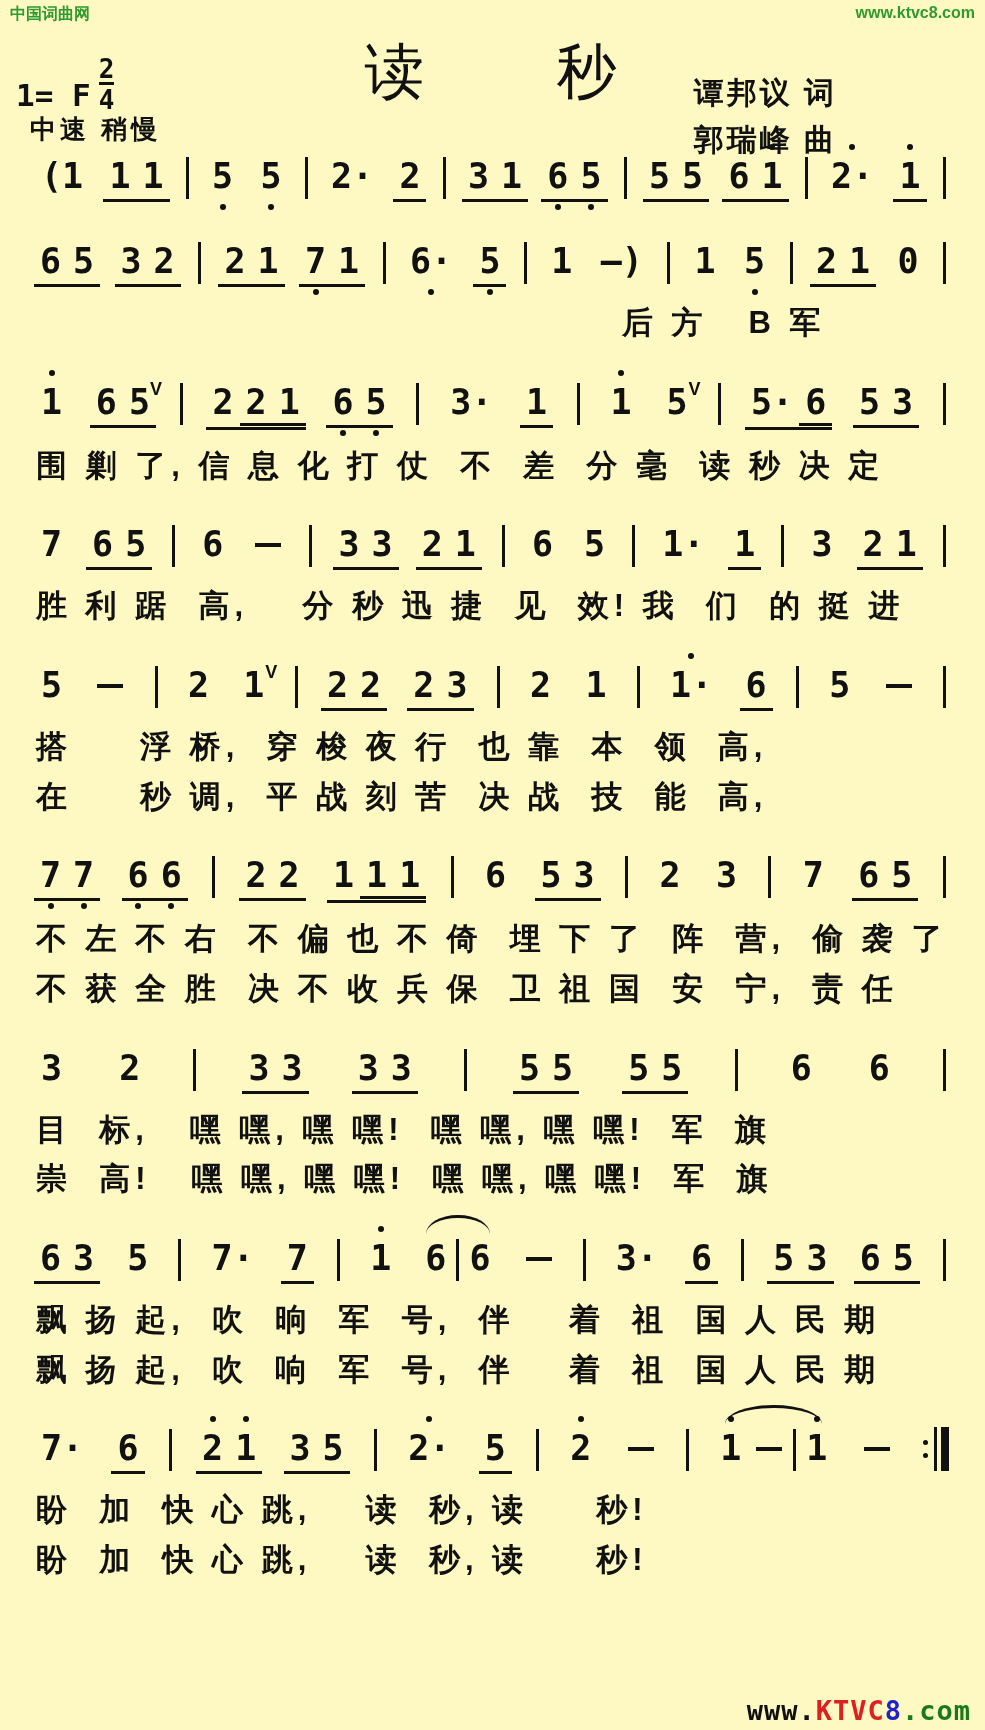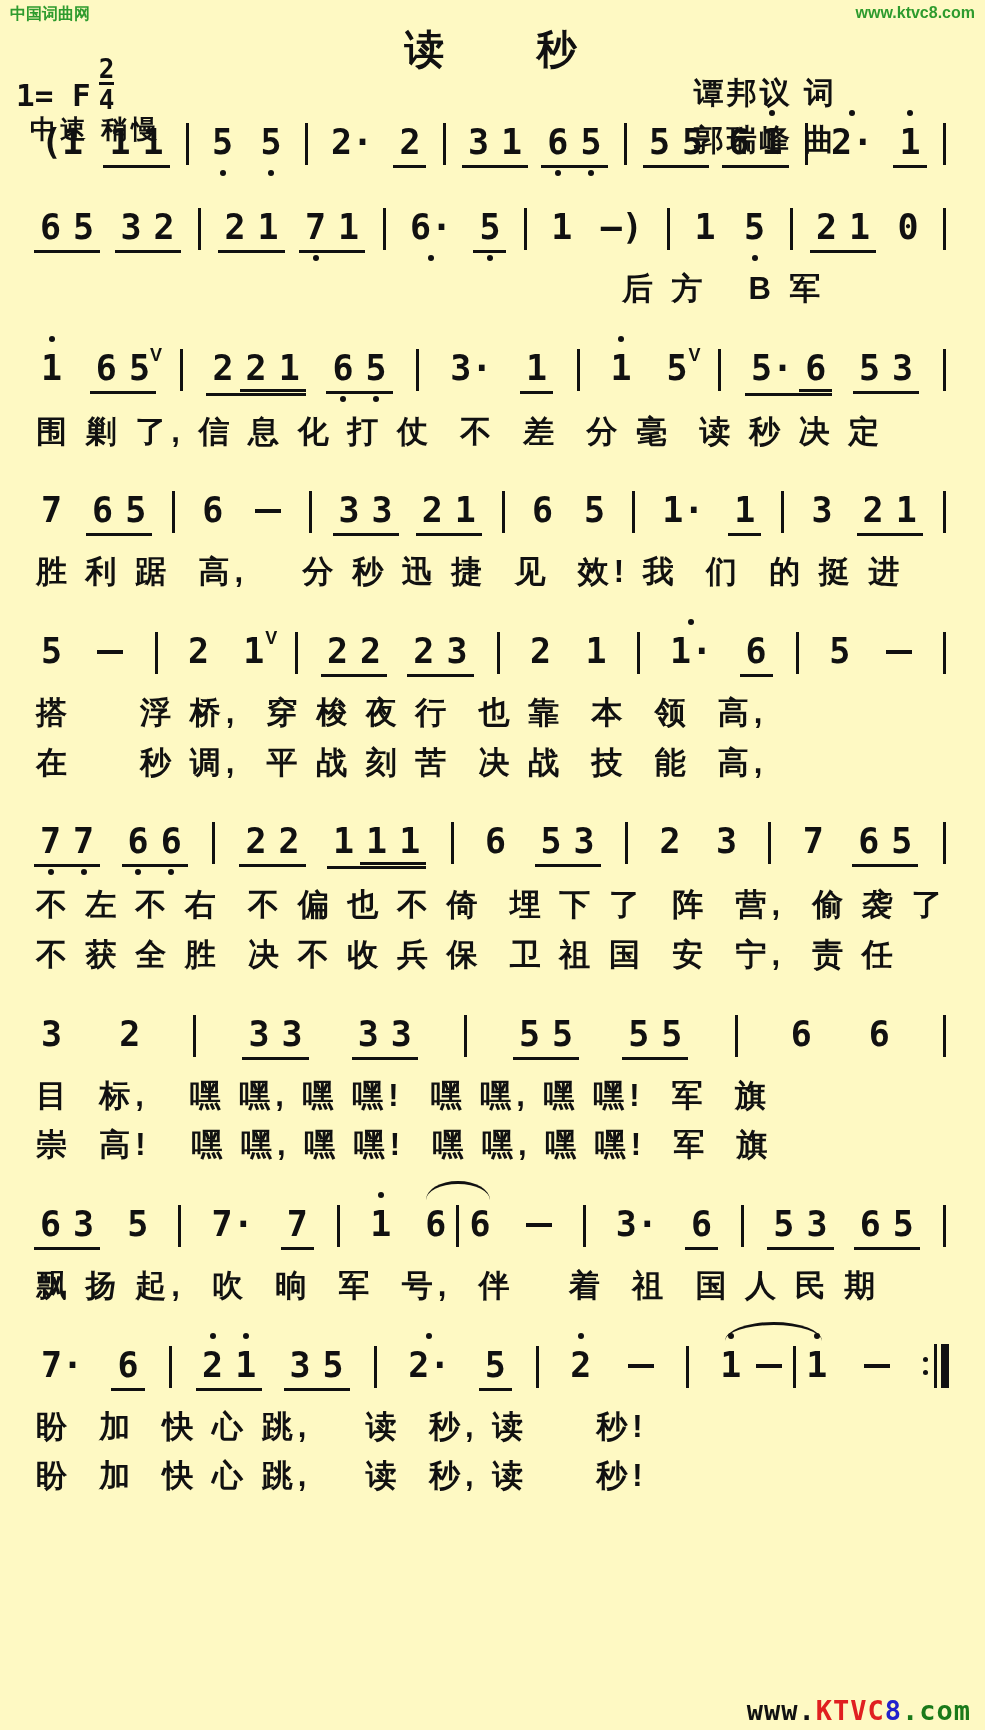--- a/index.html
+++ b/index.html
@@ -4,21 +4,21 @@
 <style>
   html,body{margin:0;padding:0;background:#e8e8e8;}
   .page{position:relative;width:985px;height:1730px;background:#fef9c3;margin:0 auto;
         box-sizing:border-box;overflow:hidden;color:#111;
         font-family:"Liberation Sans","DejaVu Sans",sans-serif;}
   
   .top{display:flex;justify-content:space-between;padding:4px 10px 0 10px;
        font-size:16px;font-weight:700;}
   .top .site{color:#2e9b2e;}
   
-  .title{ text-align:center;font-size:40px;font-weight:700;margin-top:2px;line-height:1.1;
+  .title{ text-align:center;font-size:60px;font-weight:400;margin-top:14px;line-height:1.1;
           letter-spacing:4px;}
   .keysig{position:absolute;left:16px;top:56px;font-size:31px;font-weight:700;
           display:flex;align-items:flex-end;gap:8px;
           font-family:"DejaVu Sans Mono","Liberation Mono",monospace;}
   .frac{display:inline-flex;flex-direction:column;align-items:center;font-size:26px;line-height:1;}
   .frac .bn{border-top:3px solid #111;padding-top:2px;}
   .tempo{position:absolute;left:30px;top:112px;font-size:26px;font-weight:700;letter-spacing:4px;}
   .credits{position:absolute;right:148px;top:70px;font-size:30px;font-weight:700;
            text-align:left;line-height:1.55;letter-spacing:3px;}
   
@@ -380,20 +380,21 @@
             <div class="note">5</div>
             <div class="note">3</div>
           </div>
           <div class="beam">
             <div class="note">6</div>
             <div class="note">5</div>
           </div>
           <div class="barline"></div>
         </div>
         <div class="lyr">飘 扬 起,  吹  晌  军  号,  伴    着  祖  国 人 民 期</div>
+        <div class="lyr">飘 扬 起,  吹  响  军  号,  伴    着  祖  国 人 民 期</div>
       </div>
       <div class="mblock">
         <div class="mline">
           <div class="note">7·</div>
           <div class="beam">
             <div class="note">6</div>
           </div>
           <div class="barline"></div>
           <div class="beam">
             <div class="note">2<div class="hi"></div></div>

